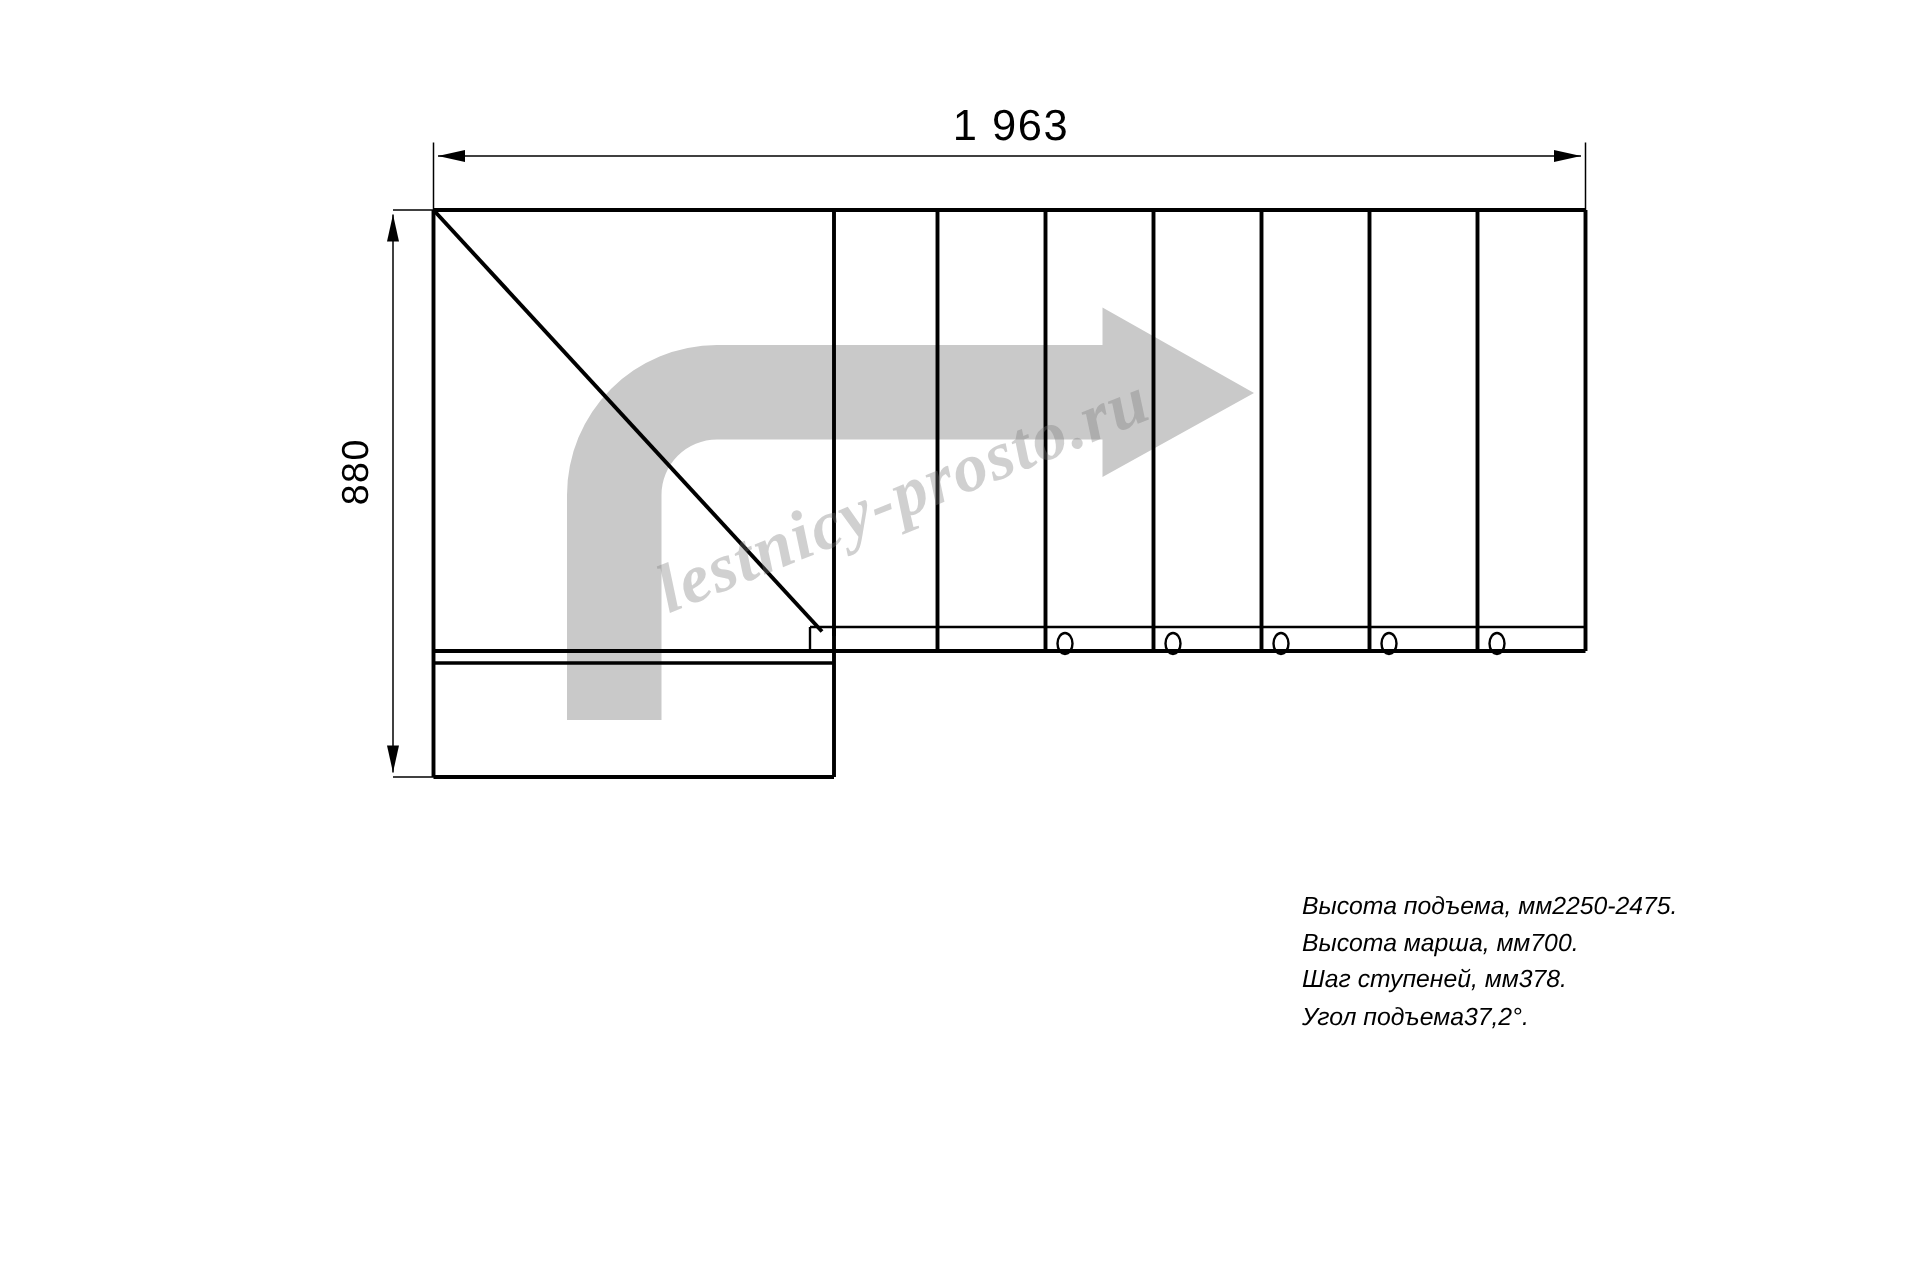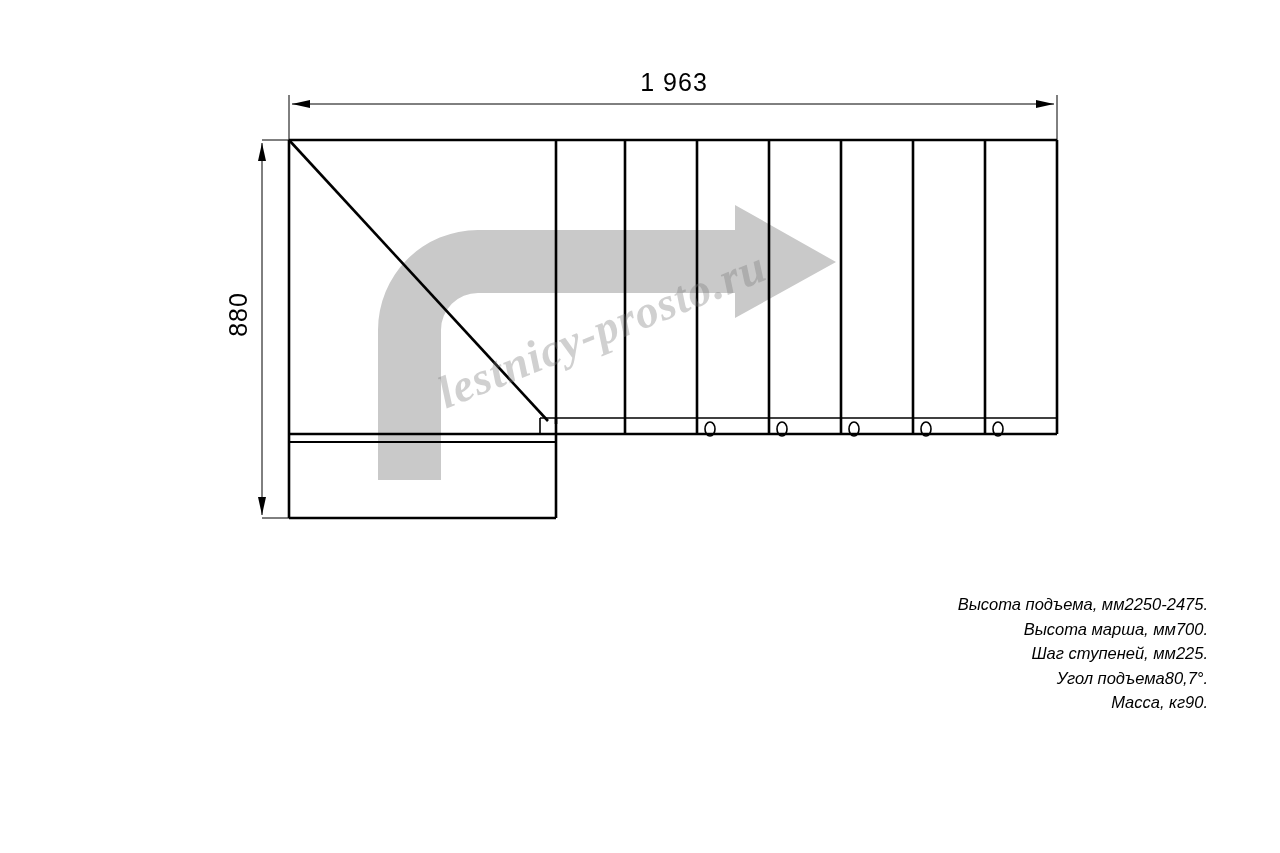--- a/index.html
+++ b/index.html
@@ -27,39 +27,38 @@
     top: 592px;
     width: 340px;
     font-family: "Liberation Sans", sans-serif;
     font-style: italic;
     font-size: 16.5px;
     color: #000000;
     line-height: 24.5px;
   }
   .spec-row {
     display: flex;
-    justify-content: flex-end;
+    justify-content: flex-start;
     align-items: baseline;
     white-space: nowrap;
-    margin-left: 48px;
   }
   .spec-label {
     text-align: left;
   }
   .spec-value {
     text-align: right;
   }
   .dim-top-label {
     position: absolute;
     left: 594px;
     top: 68px;
     width: 160px;
     text-align: center;
     font-family: "Liberation Sans", sans-serif;
-    font-size: 25px;
+    font-size: 29px;
     color: #000000;
     letter-spacing: 1px;
   }
   .dim-left-label {
     position: absolute;
     left: 178px;
     top: 300px;
     width: 120px;
     text-align: center;
     font-family: "Liberation Sans", sans-serif;
@@ -179,23 +178,19 @@
   <div class="spec-row">
     <span class="spec-label">Высота подъема, мм</span>
     <span class="spec-value">2250-2475.</span>
   </div>
   <div class="spec-row">
     <span class="spec-label">Высота марша, мм</span>
     <span class="spec-value">700.</span>
   </div>
   <div class="spec-row">
     <span class="spec-label">Шаг ступеней, мм</span>
-    <span class="spec-value">225.</span>
+    <span class="spec-value">378.</span>
   </div>
   <div class="spec-row">
     <span class="spec-label">Угол подъема</span>
-    <span class="spec-value">80,7°.</span>
-  </div>
-  <div class="spec-row">
-    <span class="spec-label">Масса, кг</span>
-    <span class="spec-value">90.</span>
+    <span class="spec-value">37,2°.</span>
   </div>
 </div>
 
 </body></html>

